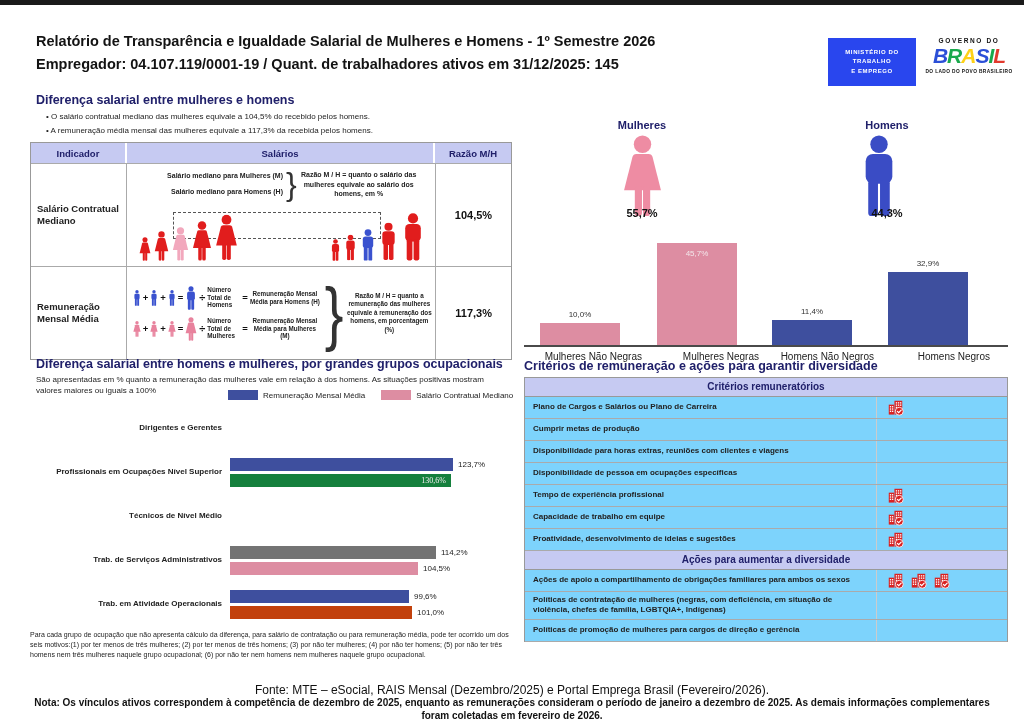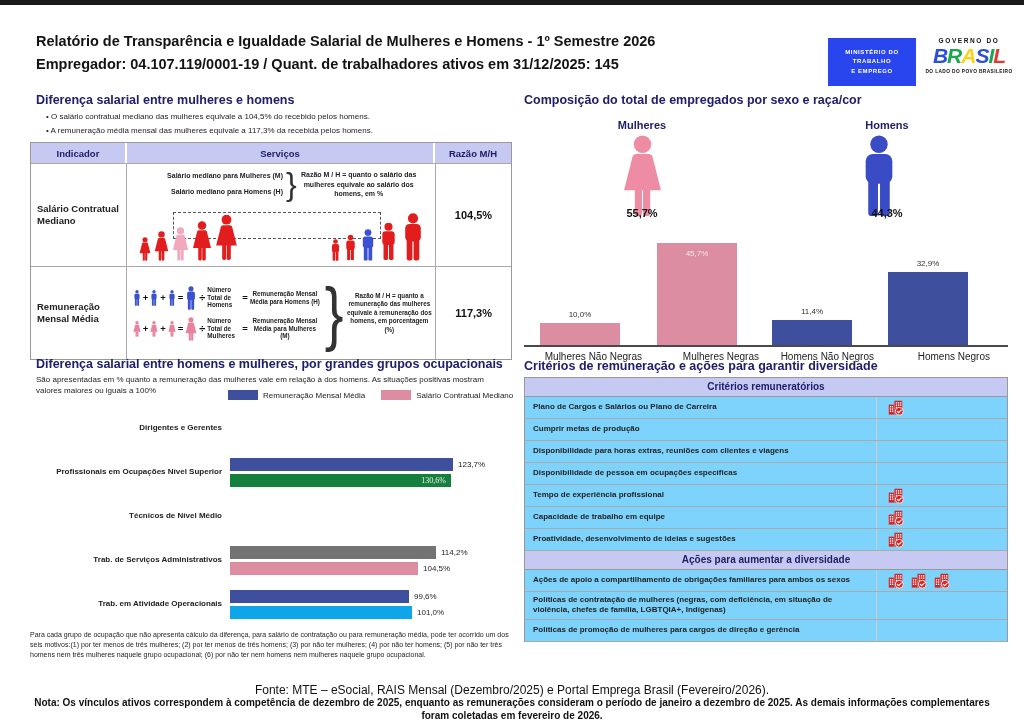--- a/index.html
+++ b/index.html
@@ -125,21 +125,21 @@
     <div class="gov-tag">DO LADO DO POVO BRASILEIRO</div>
   </div>
 
   <div class="sec-heading" id="h-salary">Diferença salarial entre mulheres e homens</div>
   <div class="bullet" style="top:112px;">O salário contratual mediano das mulheres equivale a 104,5% do recebido pelos homens.</div>
   <div class="bullet" style="top:126px;">A remuneração média mensal das mulheres equivale a 117,3% da recebida pelos homens.</div>
 
   <div class="tbl1">
     <div class="tbl1-head">
       <div class="th c1">Indicador</div>
-      <div class="th c2">Serviços</div>
+      <div class="th c2">Salários</div>
       <div class="th c3">Razão M/H</div>
     </div>
 
     <div class="tbl1-row r1">
       <div class="td c1">Salário Contratual Mediano</div>
       <div class="td c2">
         <div class="def-top">
           <div class="def-lines">
             <div>Salário mediano para Mulheres (M)</div>
             <div>Salário mediano para Homens (H)</div>
@@ -284,29 +284,28 @@
             <span class="occ-val">104,5%</span>
           </div>
         </div>
       </div>
       <div class="occ-row">
         <div class="occ-label">Trab. em Atividade Operacionais</div>
         <div class="occ-plot">
           <div class="occ-bar" style="width: 179px; background: rgb(62, 79, 158);">
             <span class="occ-val">99,6%</span>
           </div>
-          <div class="occ-bar" style="width: 182px; background: #0ea5e9;">
+          <div class="occ-bar" style="width: 182px; background: #c2410c;">
             <span class="occ-val">101,0%</span>
           </div>
         </div>
       </div>
     </div>
   <div class="occ-foot">Para cada grupo de ocupação que não apresenta cálculo da diferença, para salário de contratação ou para remuneração média, pode ter ocorrido um dos seis motivos:(1) por ter menos de três mulheres; (2) por ter menos de três homens; (3) por não ter mulheres; (4) por não ter homens; (5) por não ter três homens nem três mulheres naquele grupo ocupacional; (6) por não ter nem homens nem mulheres naquele grupo ocupacional.</div>
 
-  <div class="sec-heading" id="h-comp">Composição do total de empregados por sexo e raça/cor</div>
   <div class="comp-group-label" id="lbl-mulheres">Mulheres</div>
   <div class="comp-group-label" id="lbl-homens">Homens</div>
   <svg class="comp-icon" id="icon-f" viewBox="0 0 40 80" width="41" height="82" style="fill:#ee8ca3">
       <use href="#sym-female"></use>
     </svg>
   <svg class="comp-icon" id="icon-m" viewBox="0 0 40 80" width="44" height="82" style="fill:#3a4cc5">
       <use href="#sym-male"></use>
     </svg>
   <div class="comp-group-value" id="val-mulheres">55,7%</div>
   <div class="comp-group-value" id="val-homens">44,3%</div>

